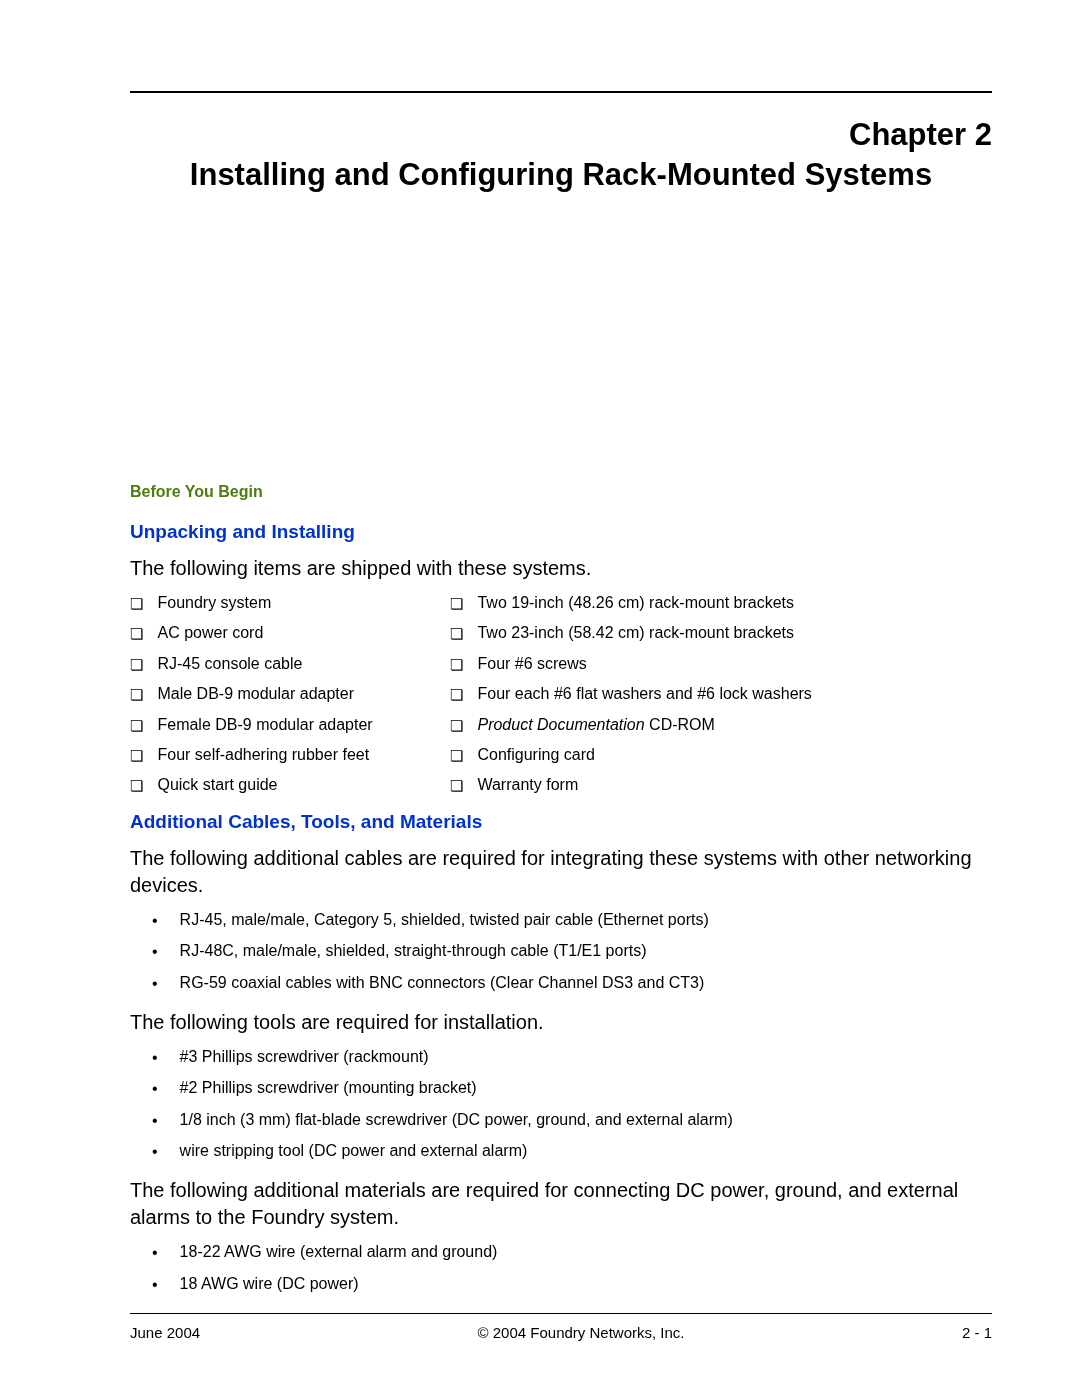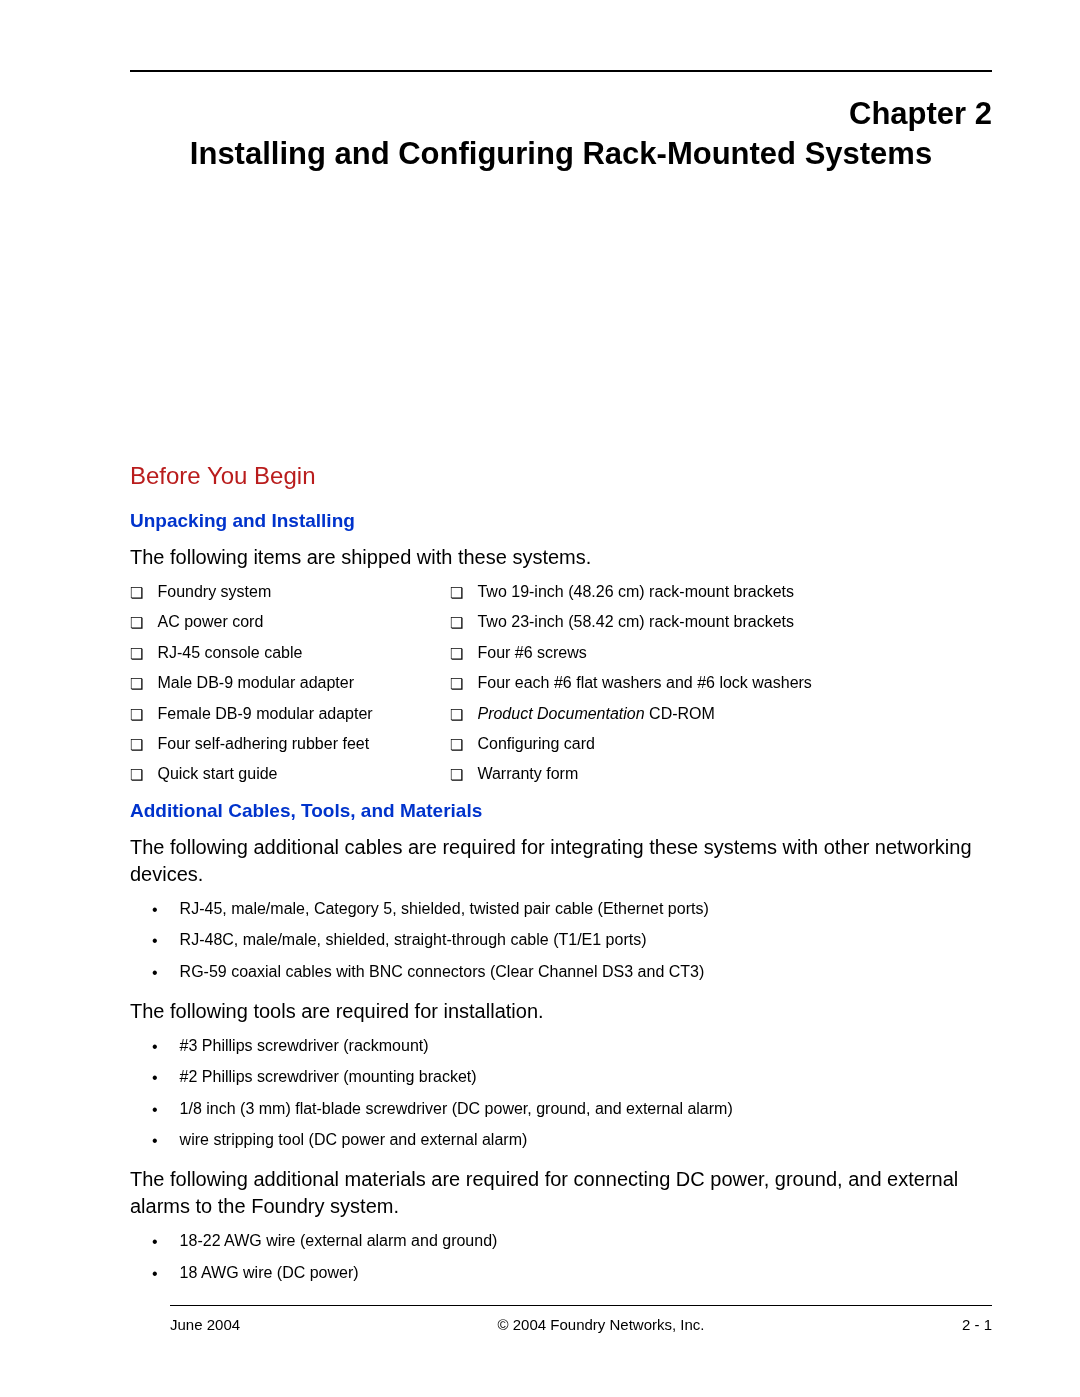--- a/index.html
+++ b/index.html
@@ -6,41 +6,42 @@
   body {
     font-family: Arial, Helvetica, sans-serif;
     background: #fff;
     width: 1080px;
     height: 1397px;
     position: relative;
     color: #000;
   }
   .page {
     padding: 70px 88px 0 130px;
+    margin-top: 21px;
   }
   .top-rule {
     border-top: 2px solid #000;
     margin-bottom: 24px;
   }
   .chapter-num {
     font-size: 31px;
     font-weight: bold;
     text-align: right;
     margin-bottom: 4px;
   }
   .chapter-title {
     font-size: 31px;
     font-weight: bold;
     text-align: center;
     margin-bottom: 290px;
   }
   .h1 {
-    color: #b91c1c;
-    font-size: 24px;
-    font-weight: normal;
+    color: #4d7c0f;
+    font-size: 16px;
+    font-weight: bold;
     margin-bottom: 20px;
   }
   .h2 {
     color: #0033cc;
     font-size: 19px;
     font-weight: bold;
     margin-bottom: 12px;
   }
   .body-text {
     font-size: 20px;
@@ -81,22 +82,21 @@
   }
   .bullet-dot {
     margin-right: 22px;
     margin-top: 1px;
   }
   .italic { font-style: italic; }
   .footer {
     position: absolute;
     left: 130px;
     right: 88px;
-    bottom: 64px;
-    margin-left: 40px;
+    bottom: 56px;
   }
   .footer-rule {
     border-top: 1.5px solid #000;
     margin-bottom: 10px;
   }
   .footer-row {
     display: flex;
     justify-content: space-between;
     font-size: 15px;
   }

